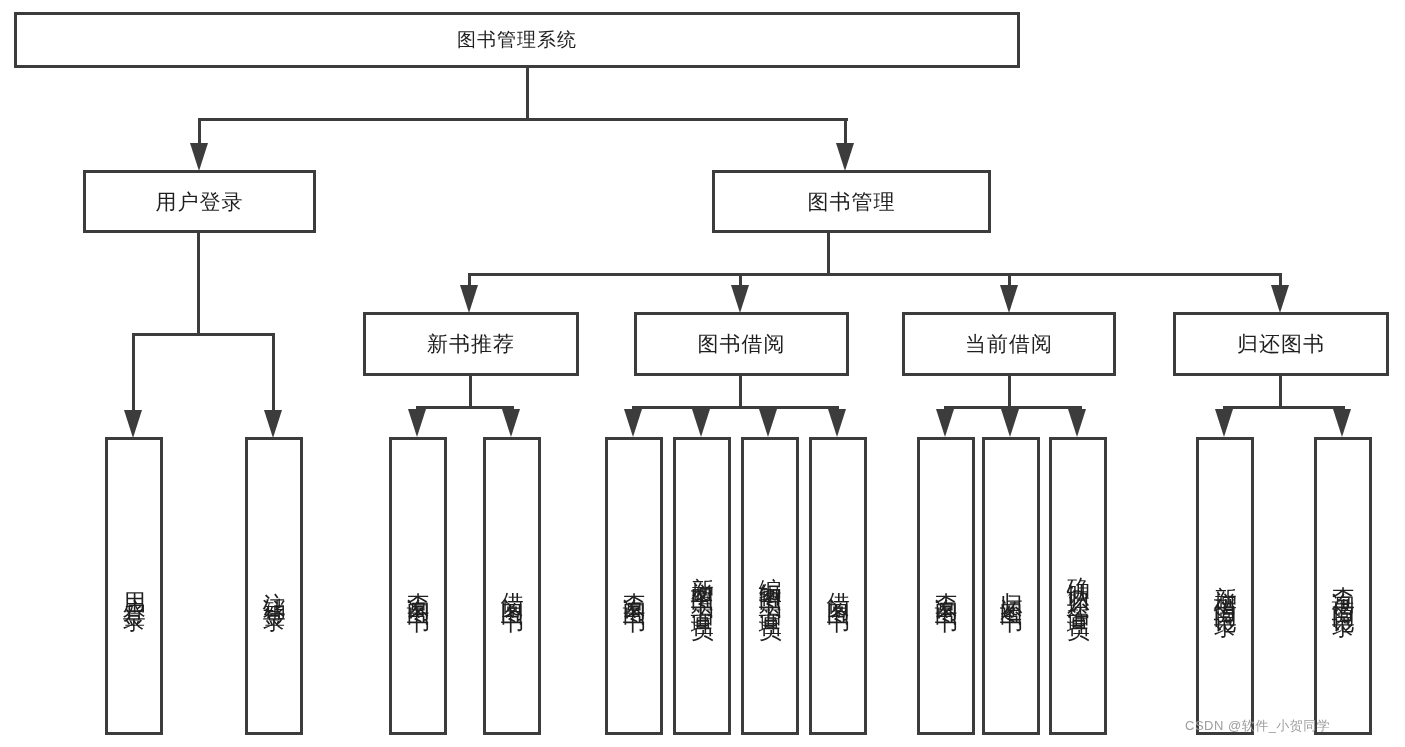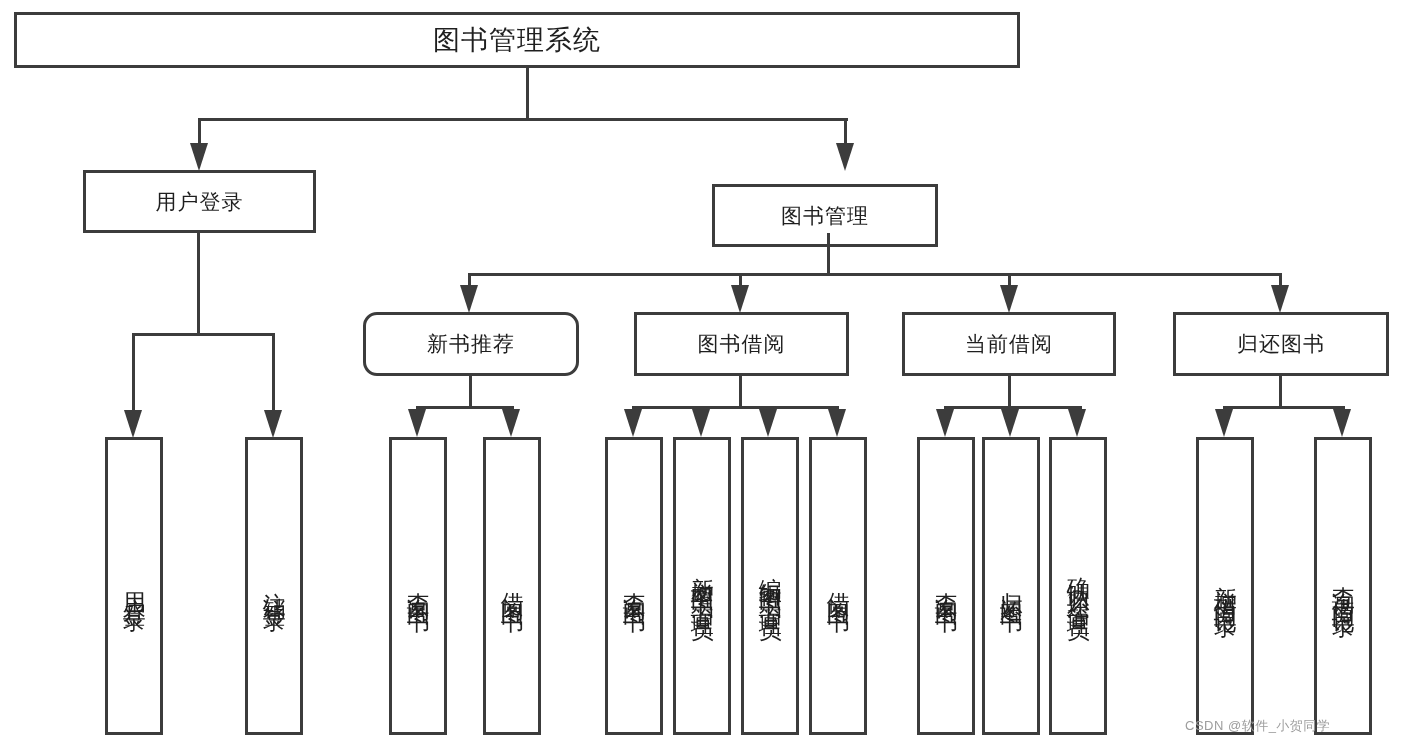--- a/index.html
+++ b/index.html
@@ -15,21 +15,21 @@
     font-family:"Liberation Sans", sans-serif;
     color:var(--text);
     overflow:hidden;
   }
   .box {
     position:absolute; box-sizing:border-box;
     border:3px solid var(--line); background:#fff;
     display:flex; align-items:center; justify-content:center;
     font-size:21px; letter-spacing:1px; white-space:nowrap;
   }
-  .root-box { font-size:27px; }
+  .root-box { font-size:19px; }
   .leaf {
     position:absolute; box-sizing:border-box;
     border:3px solid var(--line); background:#fff;
     display:flex; align-items:center; justify-content:center;
   }
   .leaf .vtext {
     writing-mode:vertical-rl; text-orientation:mixed;
     font-size:23px; letter-spacing:6px; line-height:1.1;
   }
   .vline { position:absolute; width:3px; background:var(--line); }
@@ -58,21 +58,21 @@
   <div class="vline" style="left:526px; top:68px; height:52px;"></div>
   <div class="hline" style="left:198px; top:118px; width:650px;"></div>
   <div class="vline" style="left:198px; top:118px; height:30px;"></div>
   <div class="arrow" style="left:190px; top:143px;"></div>
   <div class="vline" style="left:844px; top:118px; height:30px;"></div>
   <div class="arrow" style="left:836px; top:143px;"></div>
 
   <div class="box" style="left:83px; top:170px; width:233px; height:63px;">
     <span>用户登录</span>
   </div>
-  <div class="box" style="left:712px; top:184px; width:226px; height:63px;">
+  <div class="box" style="left:712px; top:170px; width:279px; height:63px;">
     <span>图书管理</span>
   </div>
 
   <div class="vline" style="left:197px; top:233px; height:103px;"></div>
   <div class="hline" style="left:132px; top:333px; width:143px;"></div>
   <div class="vline" style="left:132px; top:333px; height:79px;"></div>
   <div class="arrow" style="left:124px; top:410px;"></div>
   <div class="vline" style="left:272px; top:333px; height:79px;"></div>
   <div class="arrow" style="left:264px; top:410px;"></div>
 
@@ -80,21 +80,21 @@
   <div class="hline" style="left:468px; top:273px; width:814px;"></div>
   <div class="vline" style="left:468px; top:273px; height:16px;"></div>
   <div class="arrow" style="left:460px; top:285px;"></div>
   <div class="vline" style="left:739px; top:273px; height:16px;"></div>
   <div class="arrow" style="left:731px; top:285px;"></div>
   <div class="vline" style="left:1008px; top:273px; height:16px;"></div>
   <div class="arrow" style="left:1000px; top:285px;"></div>
   <div class="vline" style="left:1279px; top:273px; height:16px;"></div>
   <div class="arrow" style="left:1271px; top:285px;"></div>
 
-  <div class="box" style="left:363px; top:312px; width:216px; height:64px;border-radius:14px;">
+  <div class="box" style="left:363px; top:312px; width:216px; height:64px;">
     <span>新书推荐</span>
   </div>
   <div class="box" style="left:634px; top:312px; width:215px; height:64px;">
     <span>图书借阅</span>
   </div>
   <div class="box" style="left:902px; top:312px; width:214px; height:64px;">
     <span>当前借阅</span>
   </div>
   <div class="box" style="left:1173px; top:312px; width:216px; height:64px;">
     <span>归还图书</span>

